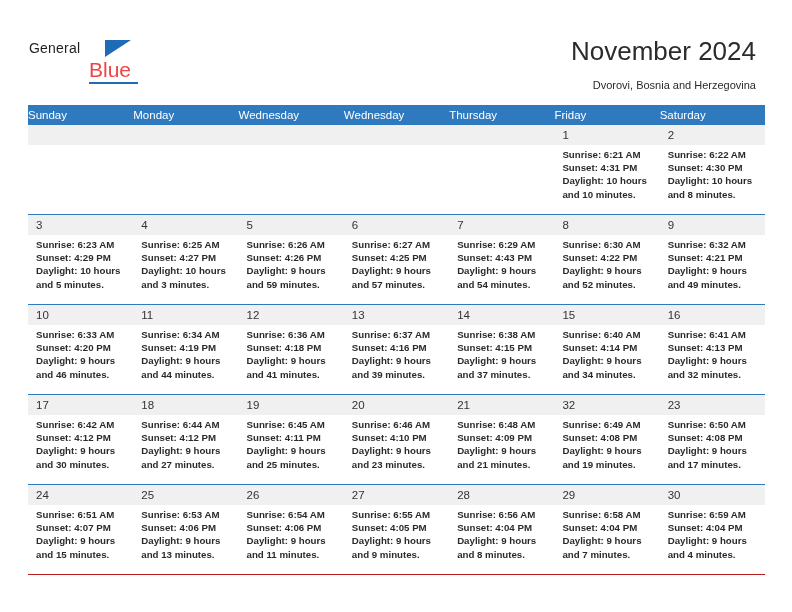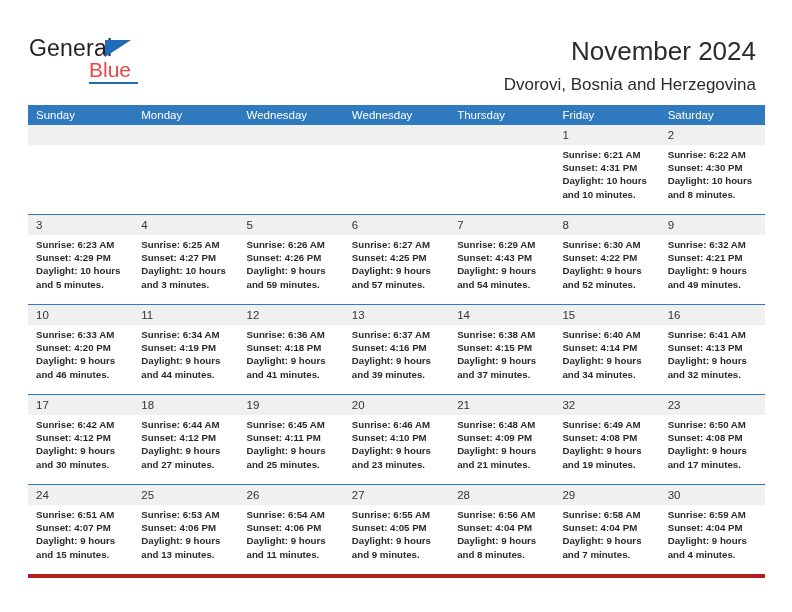--- a/index.html
+++ b/index.html
@@ -33,21 +33,21 @@
     position: absolute;
     left: 29px;
     top: 36px;
     width: 180px;
     height: 52px;
   }
   .logo-general {
     position: absolute;
     left: 0;
     top: 0;
-    font-size: 23px;
+    font-size: 14px;
     letter-spacing: 0.2px;
     color: #231f20;
     line-height: 24px;
   }
   .logo-tri {
     position: absolute;
     left: 76px;
     top: 4px;
     width: 0;
     height: 0;
@@ -79,21 +79,21 @@
     color: #2b2b2b;
     text-align: right;
     line-height: 30px;
     white-space: nowrap;
     margin-left: 48px;
   }
   .subtitle {
     position: absolute;
     right: 36px;
     top: 76px;
-    font-size: 17px;
+    font-size: 11px;
     color: #2b2b2b;
     text-align: right;
     line-height: 18px;
     white-space: nowrap;
   }
 
   
   .calendar {
     position: absolute;
     left: 28px;
@@ -104,35 +104,35 @@
     border-collapse: collapse;
     table-layout: fixed;
     width: 737px;
   }
   table.cal th {
     background: #2f79bf;
     color: #ffffff;
     font-size: 11.5px;
     font-weight: normal;
     text-align: left;
-    padding: 4px 0 4px 8px;
+    padding: 4px 0 4px 0;
     height: 12px;
     border: none;
     margin-left: 44px;
   }
   table.cal td {
     vertical-align: top;
     padding: 0;
     border: none;
     border-bottom: 1px solid #2f79bf;
     height: 89px;
     background: #ffffff;
   }
   table.cal tr.week:last-child td {
-    border-bottom: 4px solid #b91c1c;
+    border-bottom: 1px solid #b91c1c;
   }
   .daynum {
     background: #f0f0f0;
     font-size: 11.5px;
     color: #333333;
     padding: 4px 0 3px 8px;
     height: 13px;
     line-height: 13px;
   }
   .daynum.empty {

